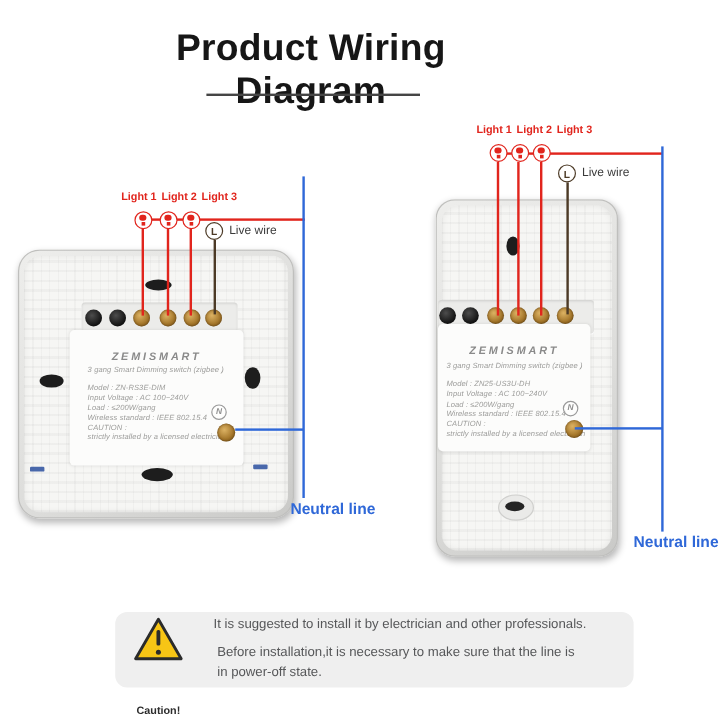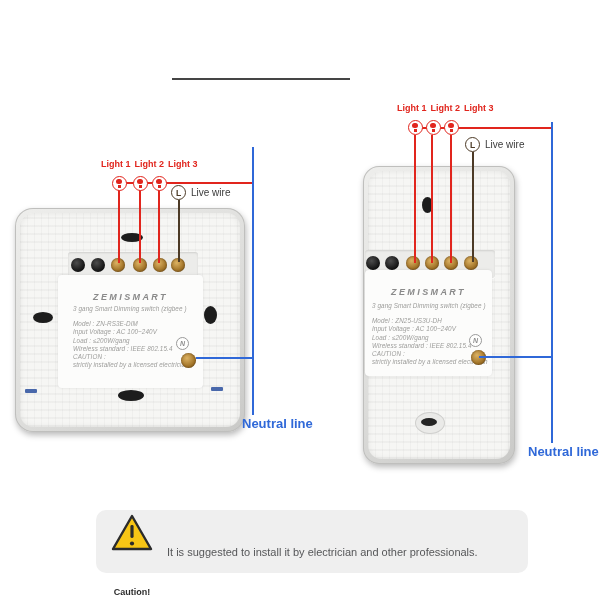--- a/index.html
+++ b/index.html
@@ -73,28 +73,29 @@
   .screw-outer{position:absolute;background:#eaeae8;border:1px solid #cfcfcd;border-radius:50%;}
   .screw-slot{position:absolute;background:#242424;border-radius:50%;}
 
   
   .caution-box{position:absolute;left:96px;top:510px;width:432px;height:63px;
          background:#efefef;border-radius:10px;}
   .caution-tri{position:absolute;left:110px;top:513px;width:44px;height:40px;}
   .caution-label{position:absolute;left:104px;top:587px;width:56px;text-align:center;
          font-size:9px;font-weight:700;color:#2d2d2d;}
   .caution-line{position:absolute;font-size:11px;color:#565759;}
-  .caution-line.l1{left:167px;top:514px;white-space:nowrap;margin-top:32px;}
+  .caution-line.l1{left:178px;top:514px;white-space:nowrap;}
   .caution-line.l2{left:181px;top:537px;width:302px;line-height:15.5px;}
 </style>
 </head>
 <body>
 
 <div class="stage">
 
+  <div class="title">Product Wiring Diagram</div>
   <div class="title-underline"></div>
 
   <div class="plate" style="left:15px;top:208px;width:230px;height:224px;">
     <div class="plate-face"></div>
     <div class="oval" style="left:106px;top:25px;width:22px;height:9px;"></div>
     <div class="oval" style="left:18px;top:104px;width:20px;height:11px;"></div>
     <div class="oval" style="left:189px;top:98px;width:13px;height:18px;"></div>
     <div class="oval" style="left:103px;top:182px;width:26px;height:11px;"></div>
     <div class="blue-dash" style="left:10px;top:181px;width:12px;height:4px;"></div>
     <div class="blue-dash" style="left:196px;top:179px;width:12px;height:4px;"></div>
@@ -201,14 +202,15 @@
   <div class="neutral-label" style="left:528px;top:444px;">Neutral line</div>
 
   <div class="caution-box"></div>
   <svg class="caution-tri" viewBox="0 0 44 40">
     <path d="M22 3 L41 36 L3 36 Z" fill="#f7c515" stroke="#2b2b2b" stroke-width="2.4" stroke-linejoin="round"></path>
     <rect x="20.4" y="12" width="3.2" height="13" rx="1.4" fill="#2b2b2b"></rect>
     <circle cx="22" cy="30.5" r="2.1" fill="#2b2b2b"></circle>
   </svg>
   <div class="caution-label">Caution!</div>
   <div class="caution-line l1">It is suggested to install it by electrician and other professionals.</div>
+  <div class="caution-line l2">Before installation,it is necessary to make sure that the line is in power-off state.</div>
 
 </div>
 
 </body></html>

